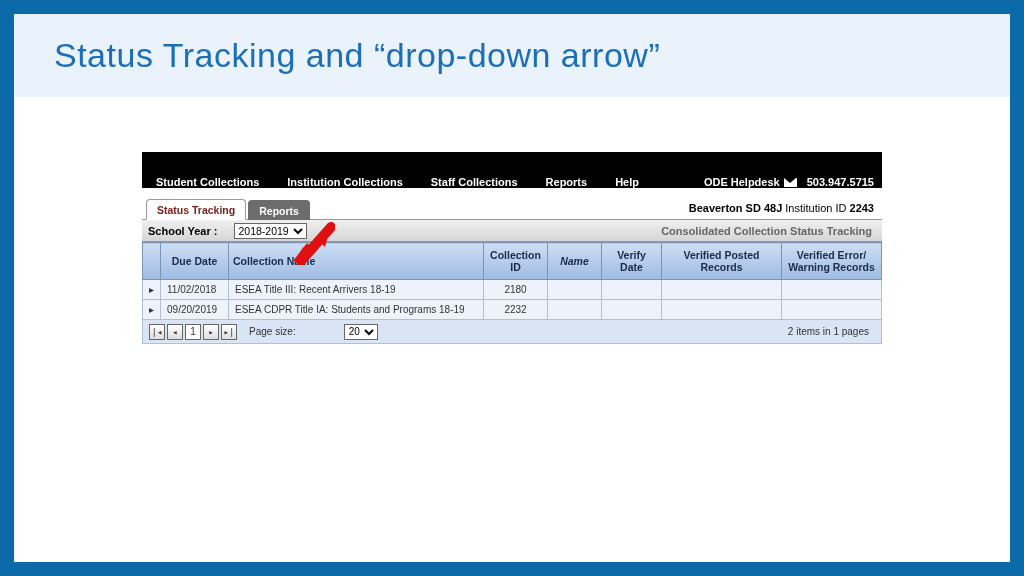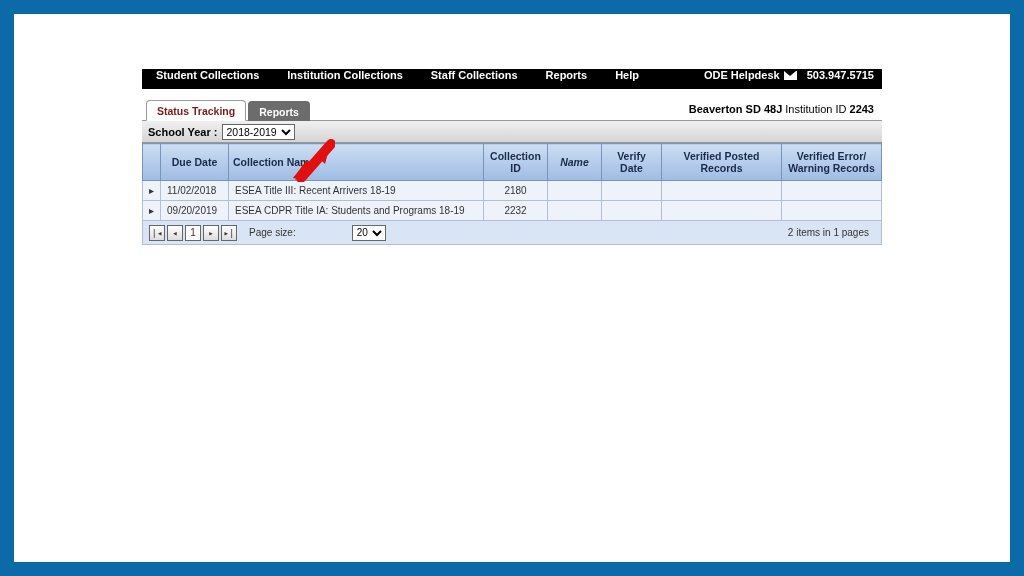--- a/index.html
+++ b/index.html
@@ -36,22 +36,22 @@
   }
   .app-frame {
     width: 740px;
     margin: 0 auto;
     font-size: 11px;
   }
   .topbar {
     background: #000;
     color: #fff;
     display: flex;
-    align-items: flex-start;
-    height: 20px;
+    align-items: flex-end;
+    height: 36px;
     font-weight: bold;
     font-size: 11px;
   }
   .topbar .nav-item {
     padding: 0 14px;
     white-space: nowrap;
   }
   .topbar .spacer { flex: 1; }
   .topbar .helpdesk {
     display: flex;
@@ -118,21 +118,21 @@
     background: linear-gradient(#f0f0f0,#d5d5d5);
     display: flex;
     align-items: center;
     height: 22px;
     padding: 4px 6px;
     border-bottom: 1px solid #999;
     font-size: 11px;
   }
   .filterbar .label { font-weight: bold; }
   .sy-select {
-    margin-left: 4px;
+    margin-left: 16px;
     font-size: 10.5px;
     border: 1px solid #666;
     background: #fff;
     height: 16px;
   }
   .filterbar .subtitle {
     margin-left: auto;
     color: #666;
     font-weight: bold;
     font-size: 11px;
@@ -196,21 +196,21 @@
     align-items: center;
     justify-content: center;
     cursor: pointer;
     font-family: monospace;
   }
   .pg-btn.page {
     background: #fff;
     font-family: Arial, sans-serif;
     font-size: 10px;
   }
-  .pg-label { margin: 0 12px 0 10px; }
+  .pg-label { margin: 0 4px 0 10px; }
   .pg-size {
     font-size: 10px;
     border: 1px solid #666;
     background: #fff;
     height: 16px;
     margin-left: 44px;
   }
   .pg-summary { margin-left: auto; padding-right: 6px; }
   .red-arrow {
     position: absolute;
@@ -219,20 +219,23 @@
     pointer-events: none;
     left: 277px;
     top: 124px;
     transform: rotate(0deg);
   }
 </style>
 </head>
 <body>
 
 <div class="outer-frame">
+  <div class="title-band">
+    <h1 class="slide-title">Status Tracking and “drop-down arrow”</h1>
+  </div>
 
   <div class="content-area">
 
     <div class="app-frame">
 
       <div class="topbar">
         <span class="nav-item">Student Collections</span>
         <span class="nav-item">Institution Collections</span>
         <span class="nav-item">Staff Collections</span>
         <span class="nav-item">Reports</span>
@@ -253,20 +256,21 @@
           <span>Institution ID</span>
           <b>2243</b>
         </div>
       </div>
 
       <div class="filterbar">
         <span class="label">School Year :</span>
         <select class="sy-select">
           <option>2018-2019</option>
         </select>
+        <span class="subtitle">Consolidated Collection Status Tracking</span>
       </div>
 
       <table class="grid">
         <thead>
           <tr>
             <th class="expand-cell"></th>
             <th class="col-due">Due Date</th>
             <th class="col-name" style="text-align:left;">Collection Name</th>
             <th class="col-id">Collection ID</th>
             <th class="col-nameh">Name</th>

